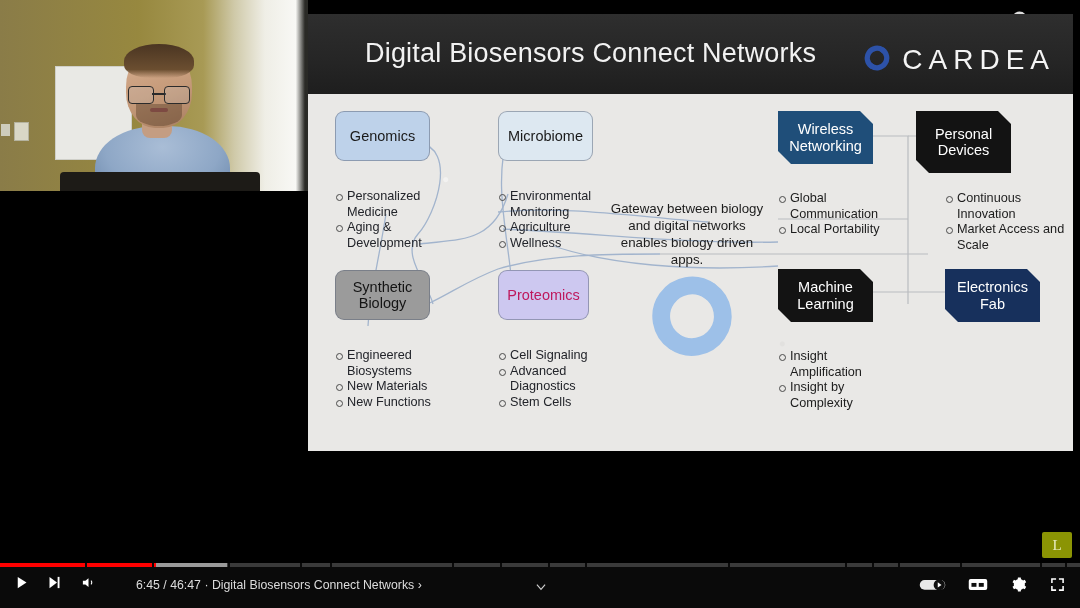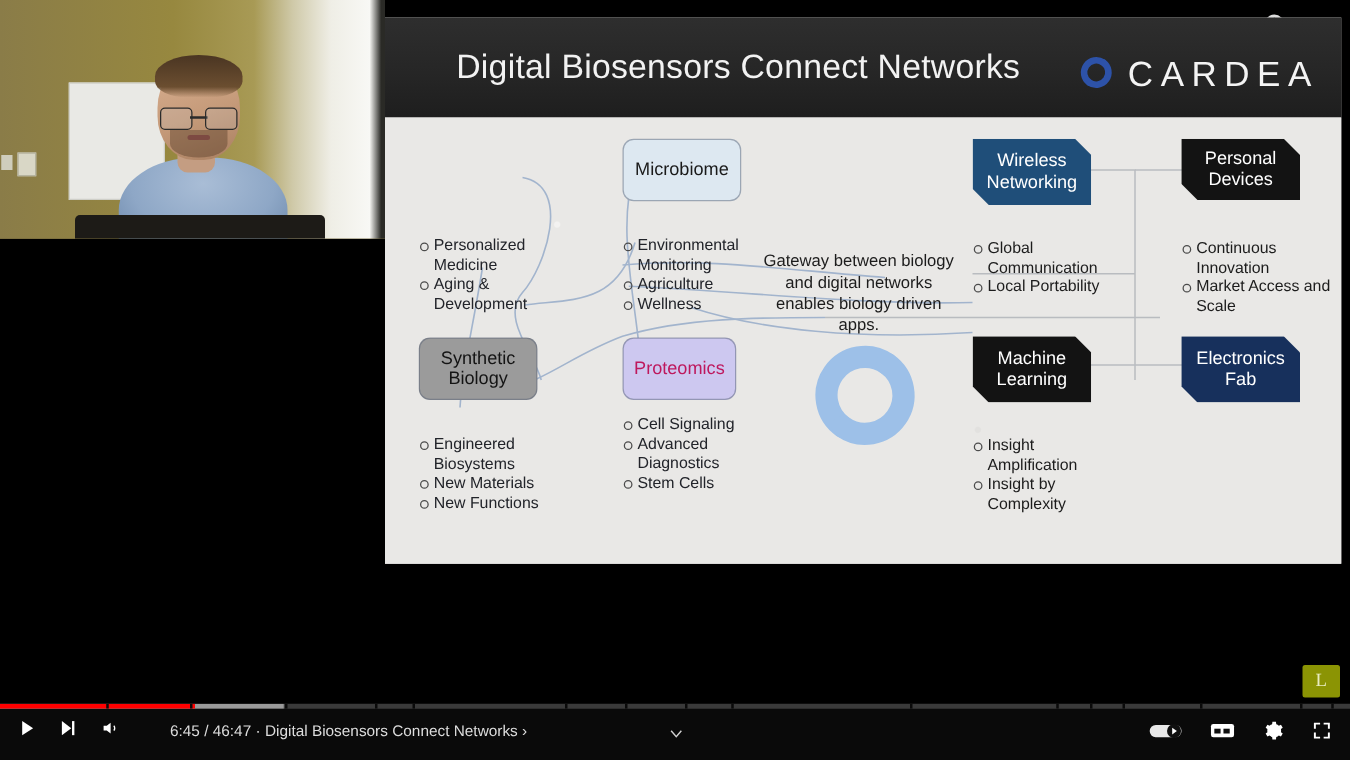--- a/index.html
+++ b/index.html
@@ -149,20 +149,23 @@
 
       <div style="position:absolute;left:330px;top:182px">
         <svg width="108" height="90" viewBox="0 0 44 38">
           <path d="M22 4a13 13 0 1 0 0 26" stroke="#9dc0e8" stroke-width="7.5" fill="none" stroke-linecap="round" transform="rotate(35 22 17)"></path>
           <path d="M22 4a13 13 0 1 0 0 26" stroke="#9dc0e8" stroke-width="7.5" fill="none" stroke-linecap="round" transform="rotate(215 22 17)"></path>
         </svg>
       </div>
 
       <div class="ctr-text">Gateway between biology and digital networks enables biology driven apps.</div>
 
+      <div class="node round" style="left:27px;top:17px;width:95px;height:50px;background:#bed2ea;color:#1a1a1a">
+        <span>Genomics</span>
+      </div>
       <div class="bul" style="left:28px;top:72px;width:110px">
         <div class="b">Personalized</div>
           <div class="c">Medicine</div>
         <div class="b">Aging &amp;</div>
           <div class="c">Development</div>
       </div>
 
       <div class="node round" style="left:190px;top:17px;width:95px;height:50px;background:#dde8f1;color:#1a1a1a">
         <span>Microbiome</span>
       </div>
@@ -179,37 +182,37 @@
       <div class="bul" style="left:28px;top:231px;width:110px">
         <div class="b">Engineered</div>
           <div class="c">Biosystems</div>
         <div class="b">New Materials</div>
         <div class="b">New Functions</div>
       </div>
 
       <div class="node round" style="left:190px;top:176px;width:91px;height:50px;background:#cdc8f0;color:#be185d">
         <span>Proteomics</span>
       </div>
-      <div class="bul" style="left:191px;top:215px;width:115px">
+      <div class="bul" style="left:191px;top:231px;width:115px">
         <div class="b">Cell Signaling</div>
         <div class="b">Advanced</div>
           <div class="c">Diagnostics</div>
         <div class="b">Stem Cells</div>
       </div>
 
       <div class="node clip" style="left:470px;top:17px;width:95px;height:53px;background:#1f4e79;color:#fff">
         <span>Wireless Networking</span>
       </div>
       <div class="bul" style="left:471px;top:74px;width:115px;color:#1c1c1c">
         <div class="b">Global</div>
           <div class="c">Communication</div>
         <div class="b">Local Portability</div>
       </div>
 
-      <div class="node clip" style="left:637px;top:17px;width:95px;height:49px;background:#131313;color:#fff">
+      <div class="node clip" style="left:608px;top:17px;width:95px;height:62px;background:#131313;color:#fff">
         <span>Personal Devices</span>
       </div>
       <div class="bul" style="left:638px;top:74px;width:120px;color:#1c1c1c">
         <div class="b">Continuous</div>
           <div class="c">Innovation</div>
         <div class="b">Market Access and</div>
           <div class="c">Scale</div>
       </div>
 
       <div class="node clip" style="left:470px;top:175px;width:95px;height:53px;background:#131313;color:#fff">

